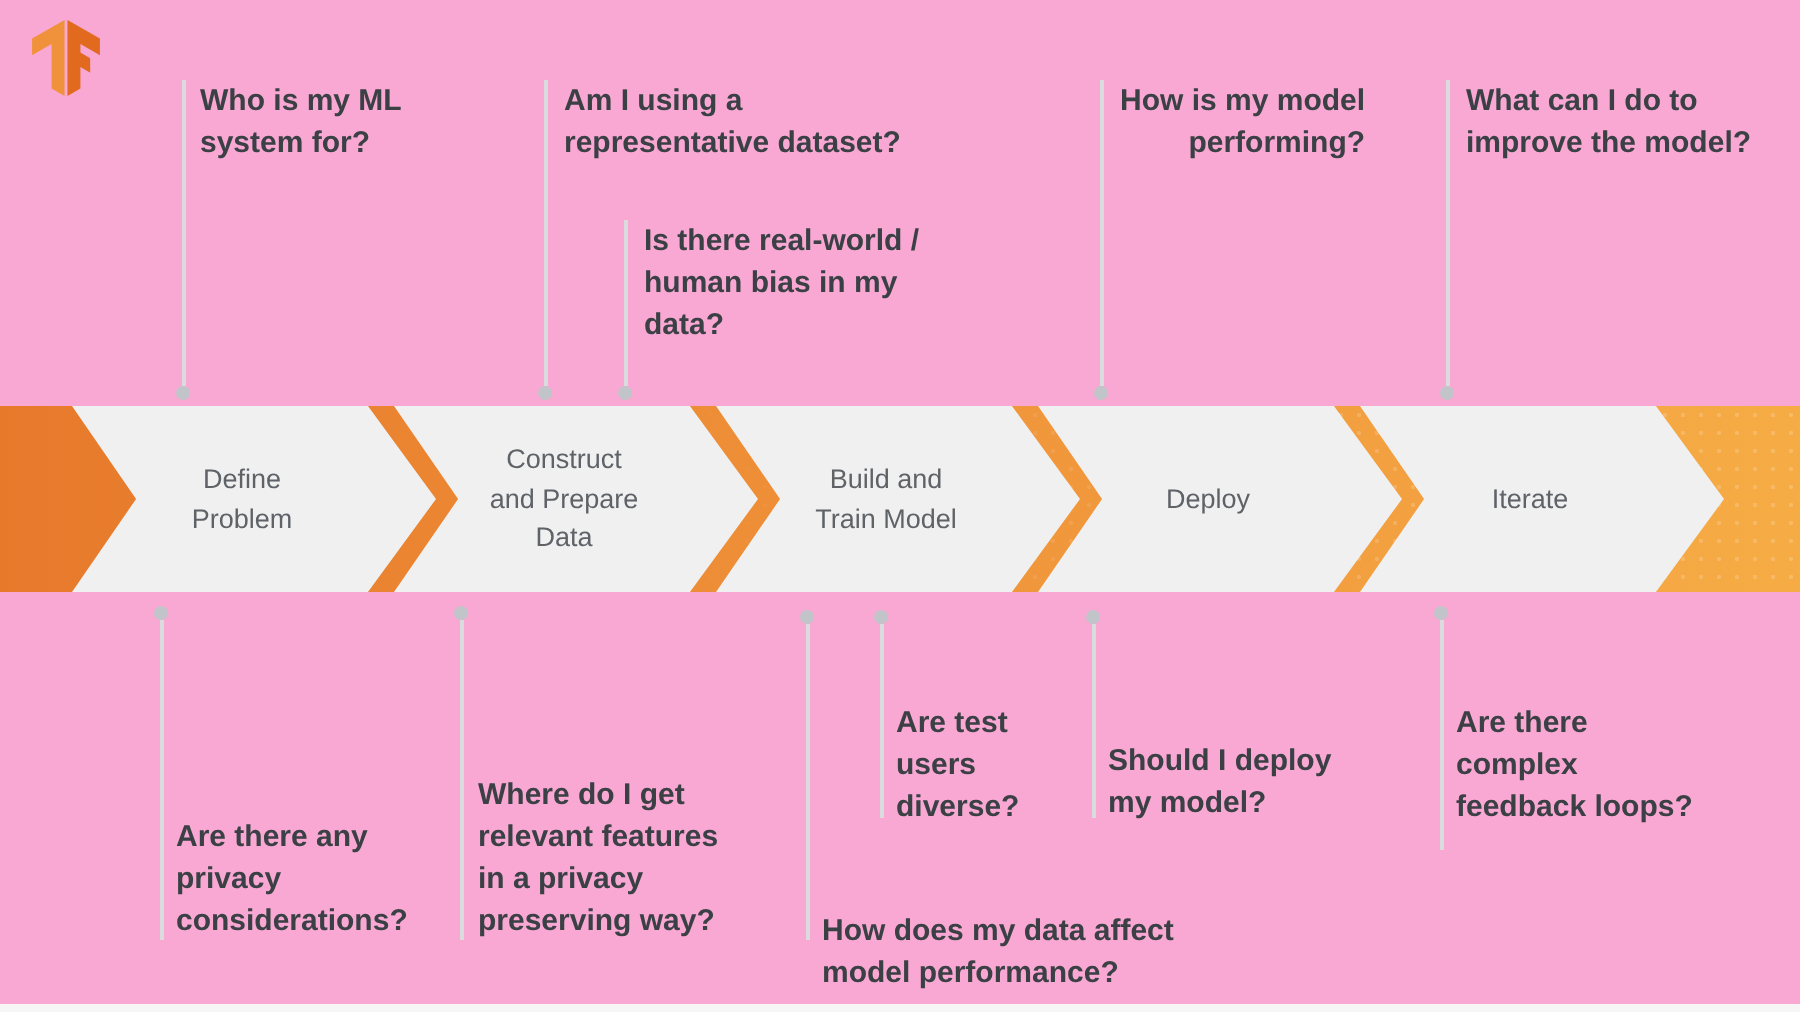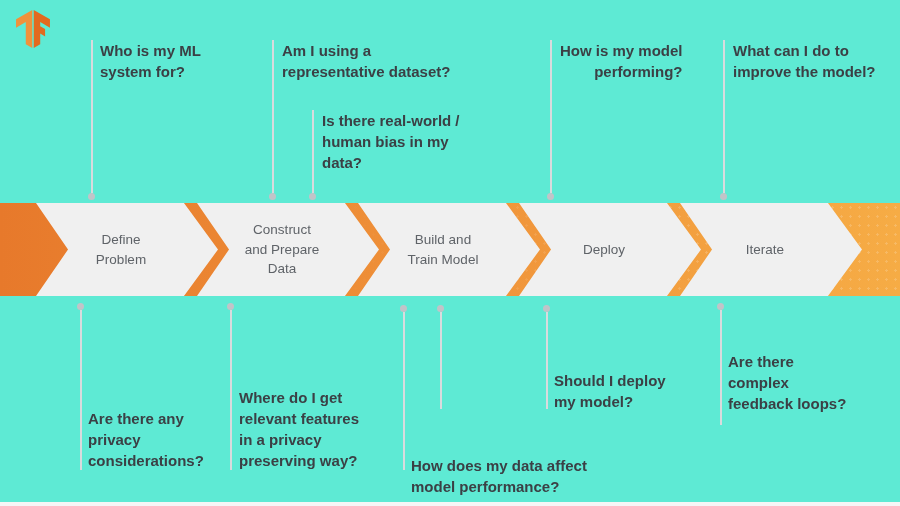--- a/index.html
+++ b/index.html
@@ -9,21 +9,21 @@
     --stage-text:#5f6368;
     --question-text:#3b4045;
     --line:#d9dbdd;
     --dot:#c1c4c8;
   }
   *{margin:0;padding:0;box-sizing:border-box;}
   html,body{background:#fff;}
   .canvas{
     position:relative;
     width:900px;height:506px;
-    background:#5eead4;
+    background:#f9a8d4;
     overflow:hidden;
     font-family:"Liberation Sans", sans-serif;
   }
   .logo{position:absolute;left:14px;top:8px;width:38px;height:42px;}
   .banner{
     position:absolute;left:0;top:203px;width:900px;height:93px;
     background:linear-gradient(90deg,var(--banner-left) 0%,#f0953b 55%,var(--banner-right) 100%);
     padding-left:18px;
   }
   .banner::after{
@@ -131,20 +131,23 @@
 in a privacy
 preserving way?</div>
 
   <div class="dot" style="left:399.5px;top:304.5px;"></div>
   <div class="vline" style="left:403px;top:312px;height:158px;"></div>
   <div class="q" style="left:411px;top:431px;margin-top:24px;">How does my data affect
 model performance?</div>
 
   <div class="dot" style="left:436.5px;top:304.5px;"></div>
   <div class="vline" style="left:440px;top:312px;height:97px;"></div>
+  <div class="q" style="left:448px;top:351px;">Are test
+users
+diverse?</div>
 
   <div class="dot" style="left:542.5px;top:304.5px;"></div>
   <div class="vline" style="left:546px;top:312px;height:97px;"></div>
   <div class="q" style="left:554px;top:370px;">Should I deploy
 my model?</div>
 
   <div class="dot" style="left:716.5px;top:302.5px;"></div>
   <div class="vline" style="left:720px;top:310px;height:115px;"></div>
   <div class="q" style="left:728px;top:351px;">Are there
 complex

